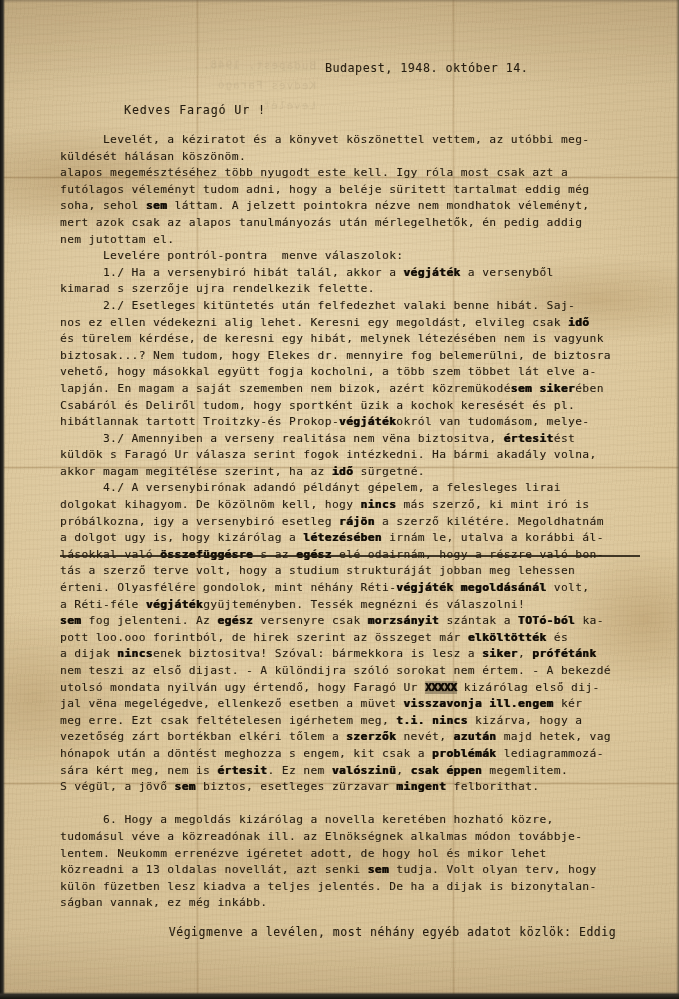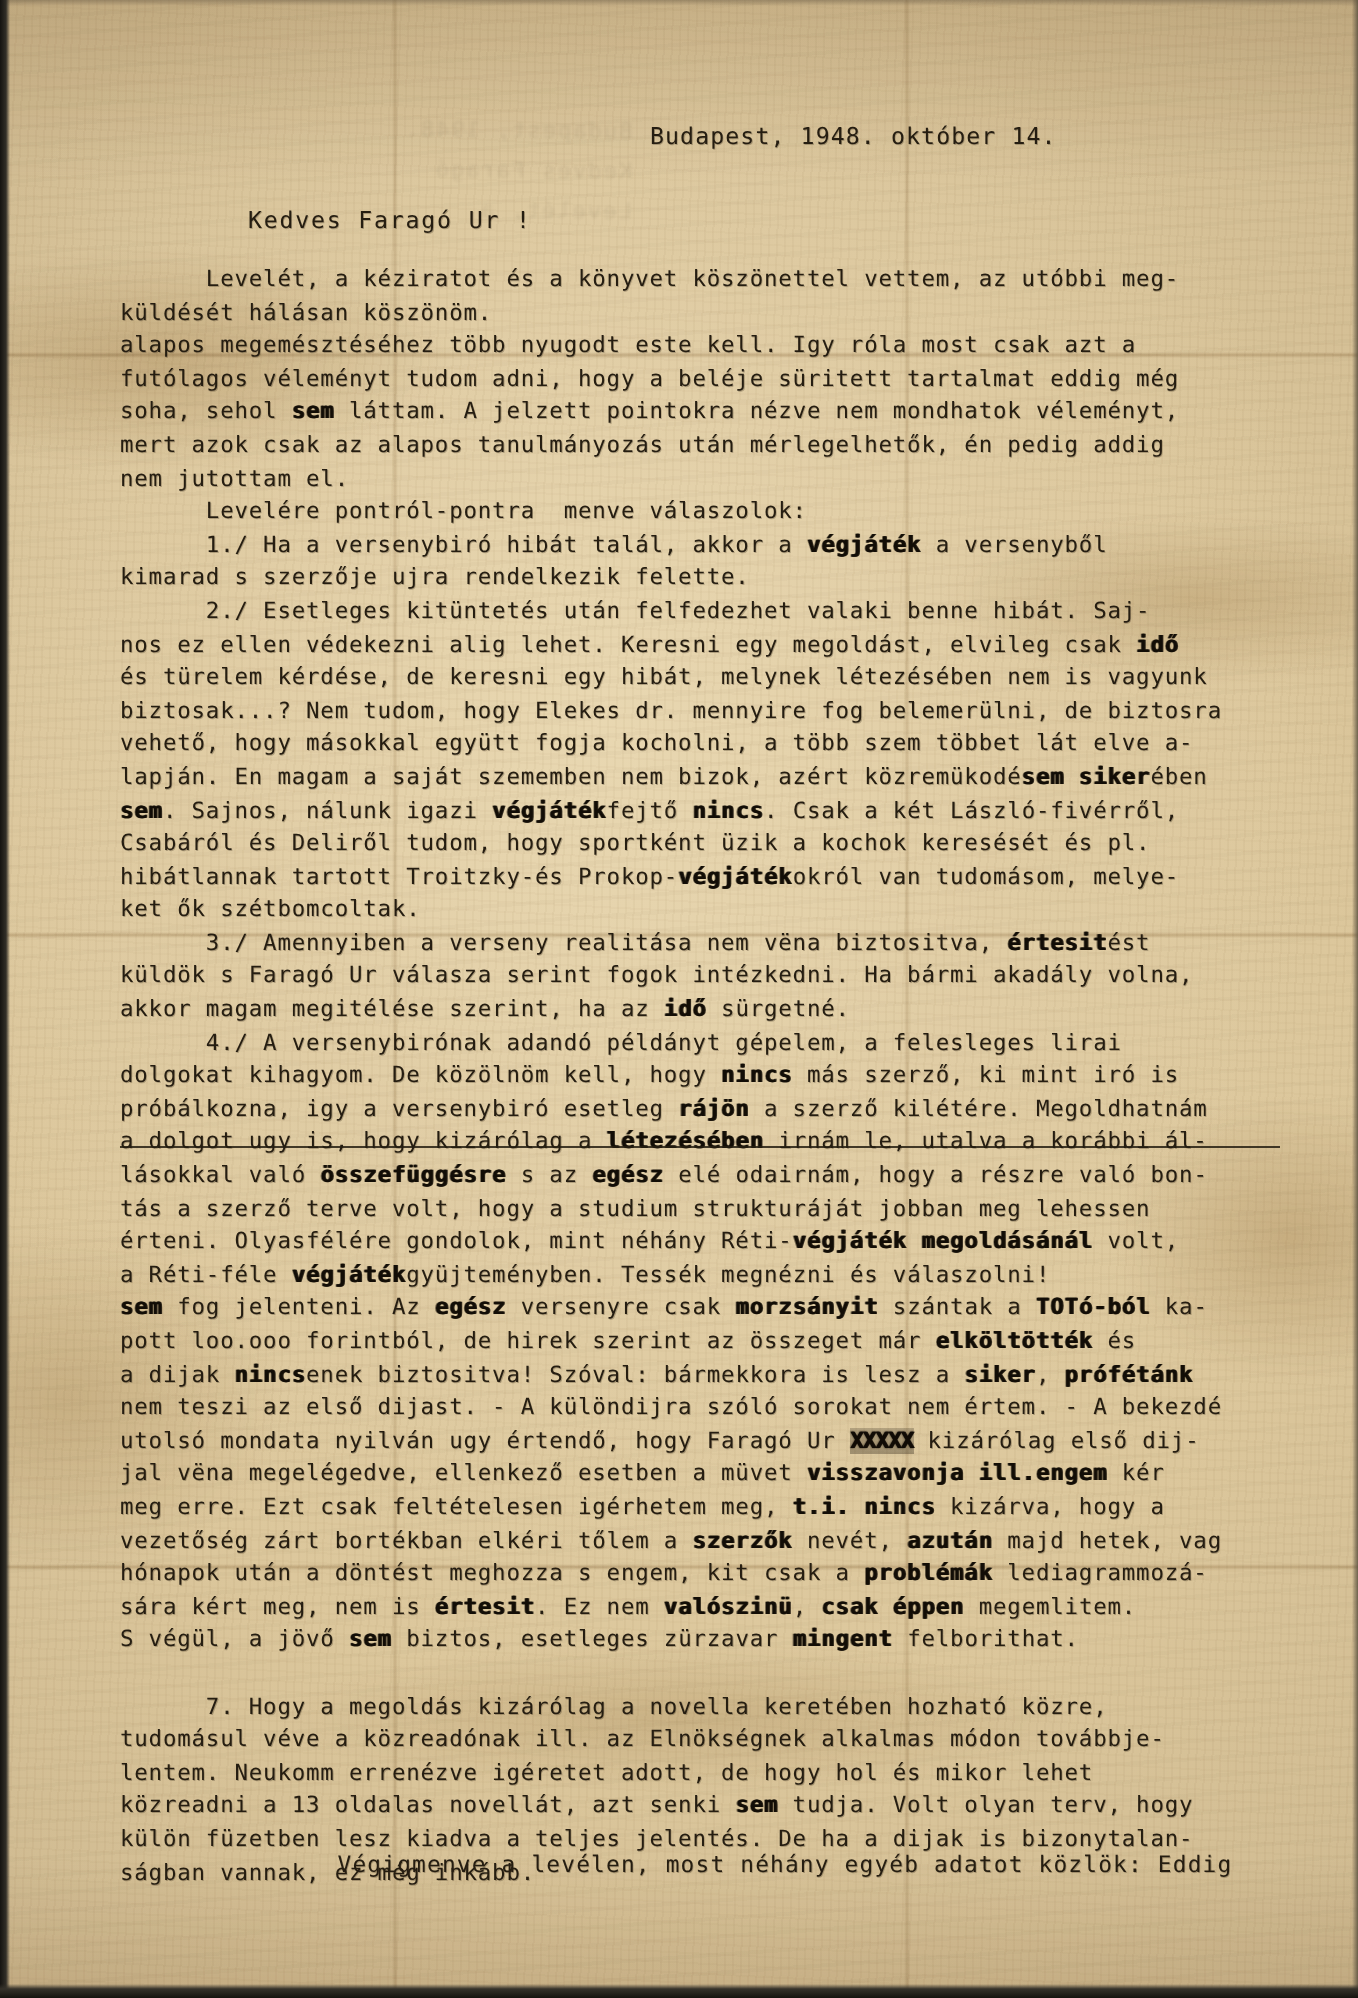--- a/index.html
+++ b/index.html
@@ -196,24 +196,22 @@
         <div class="line">nem jutottam el.</div>
         <div class="line">      Levelére pontról-pontra  menve válaszolok:</div>
         <div class="line">      1./ Ha a versenybiró hibát talál, akkor a <span class="ovr">végjáték</span> a versenyből</div>
         <div class="line">kimarad s szerzője ujra rendelkezik felette.</div>
         <div class="line">      2./ Esetleges kitüntetés után felfedezhet valaki benne hibát. Saj-</div>
         <div class="line">nos ez ellen védekezni alig lehet. Keresni egy megoldást, elvileg csak <span class="ovr">idő</span></div>
         <div class="line">és türelem kérdése, de keresni egy hibát, melynek létezésében nem is vagyunk</div>
         <div class="line">biztosak...? Nem tudom, hogy Elekes dr. mennyire fog belemerülni, de biztosra</div>
         <div class="line">vehető, hogy másokkal együtt fogja kocholni, a több szem többet lát elve a-</div>
         <div class="line">lapján. En magam a saját szememben nem bizok, azért közremükodé<span class="ovr">sem</span> <span class="ovr">siker</span>ében</div>
-        <div class="line"><span class="ovr">sem</span>. Sajnos, nálunk igazi <span class="ovr">végjáték</span>fejtő <span class="ovr">nincs</span>. Csak a két László-fivérről,</div>
         <div class="line">Csabáról és Deliről tudom, hogy sportként üzik a kochok keresését és pl.</div>
         <div class="line">hibátlannak tartott Troitzky-és Prokop-<span class="ovr">végjáték</span>okról van tudomásom, melye-</div>
-        <div class="line">ket ők szétbomcoltak.</div>
         <div class="line">      3./ Amennyiben a verseny realitása nem vëna biztositva, <span class="ovr">értesit</span>ést</div>
         <div class="line">küldök s Faragó Ur válasza serint fogok intézkedni. Ha bármi akadály volna,</div>
         <div class="line struck">akkor magam megitélése szerint, ha az <span class="ovr">idő</span> sürgetné.</div>
         <div class="line">      4./ A versenybirónak adandó példányt gépelem, a felesleges lirai</div>
         <div class="line">dolgokat kihagyom. De közölnöm kell, hogy <span class="ovr">nincs</span> más szerző, ki mint iró is</div>
         <div class="line">próbálkozna, igy a versenybiró esetleg <span class="ovr">rájön</span> a szerző kilétére. Megoldhatnám</div>
         <div class="line">a dolgot ugy is, hogy kizárólag a <span class="ovr">létezésében</span> irnám le, utalva a korábbi ál-</div>
         <div class="line">lásokkal való <span class="ovr">összefüggésre</span> s az <span class="ovr">egész</span> elé odairnám, hogy a részre való bon-</div>
         <div class="line">tás a szerző terve volt, hogy a studium strukturáját jobban meg lehessen</div>
         <div class="line">érteni. Olyasfélére gondolok, mint néhány Réti-<span class="ovr">végjáték</span> <span class="ovr">megoldásánál</span> volt,</div>
@@ -223,21 +221,21 @@
         <div class="line">a dijak <span class="ovr">nincs</span>enek biztositva! Szóval: bármekkora is lesz a <span class="ovr">siker</span>, <span class="ovr">prófétánk</span></div>
         <div class="line">nem teszi az első dijast. - A különdijra szóló sorokat nem értem. - A bekezdé</div>
         <div class="line">utolsó mondata nyilván ugy értendő, hogy Faragó Ur <span class="blot">XXXXX</span> kizárólag első dij-</div>
         <div class="line">jal vëna megelégedve, ellenkező esetben a müvet <span class="ovr">visszavonja</span> <span class="ovr">ill.engem</span> kér</div>
         <div class="line">meg erre. Ezt csak feltételesen igérhetem meg, <span class="ovr">t.i.</span> <span class="ovr">nincs</span> kizárva, hogy a</div>
         <div class="line">vezetőség zárt bortékban elkéri tőlem a <span class="ovr">szerzők</span> nevét, <span class="ovr">azután</span> majd hetek, vag</div>
         <div class="line">hónapok után a döntést meghozza s engem, kit csak a <span class="ovr">problémák</span> lediagrammozá-</div>
         <div class="line">sára kért meg, nem is <span class="ovr">értesit</span>. Ez nem <span class="ovr">valószinü</span>, <span class="ovr">csak éppen</span> megemlitem.</div>
         <div class="line">S végül, a jövő <span class="ovr">sem</span> biztos, esetleges zürzavar <span class="ovr">mingent</span> felborithat.</div>
         <div class="line">&nbsp;</div>
-        <div class="line">      7. Hogy a megoldás kizárólag a novella keretében hozható közre,</div>
+        <div class="line">      6. Hogy a megoldás kizárólag a novella keretében hozható közre,</div>
         <div class="line">tudomásul véve a közreadónak ill. az Elnökségnek alkalmas módon továbbje-</div>
         <div class="line">lentem. Neukomm errenézve igéretet adott, de hogy hol és mikor lehet</div>
         <div class="line">közreadni a 13 oldalas novellát, azt senki <span class="ovr">sem</span> tudja. Volt olyan terv, hogy</div>
         <div class="line">külön füzetben lesz kiadva a teljes jelentés. De ha a dijak is bizonytalan-</div>
         <div class="line">ságban vannak, ez még inkább.</div>
       </div>
     <div class="line" id="footer-sig">      Végigmenve a levélen, most néhány egyéb adatot közlök: Eddig</div>
   </div>
 
   <div class="scan-edge" id="edge-top"></div>

